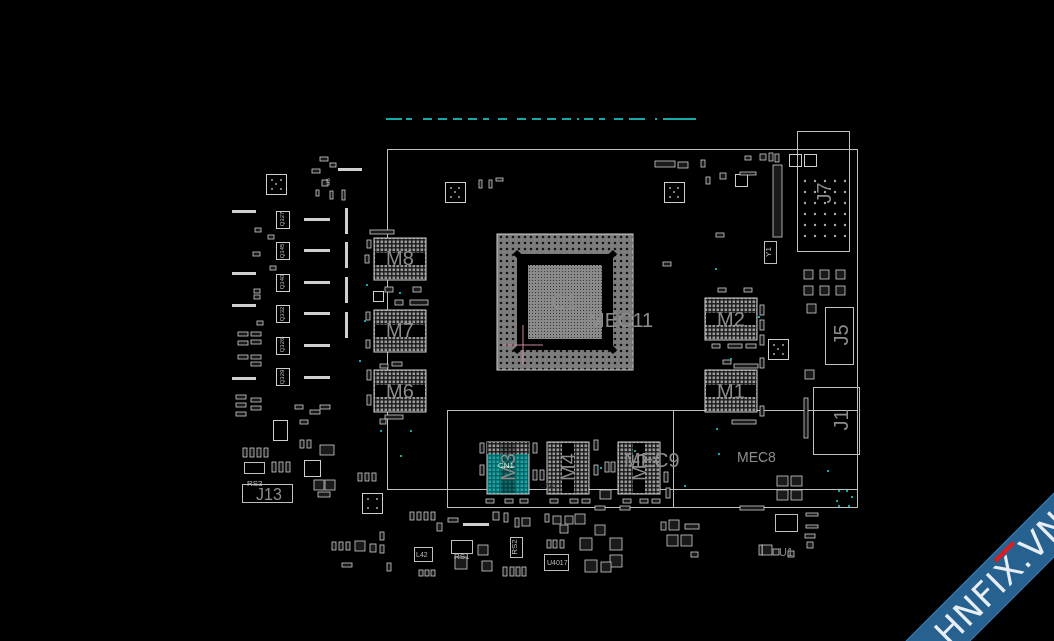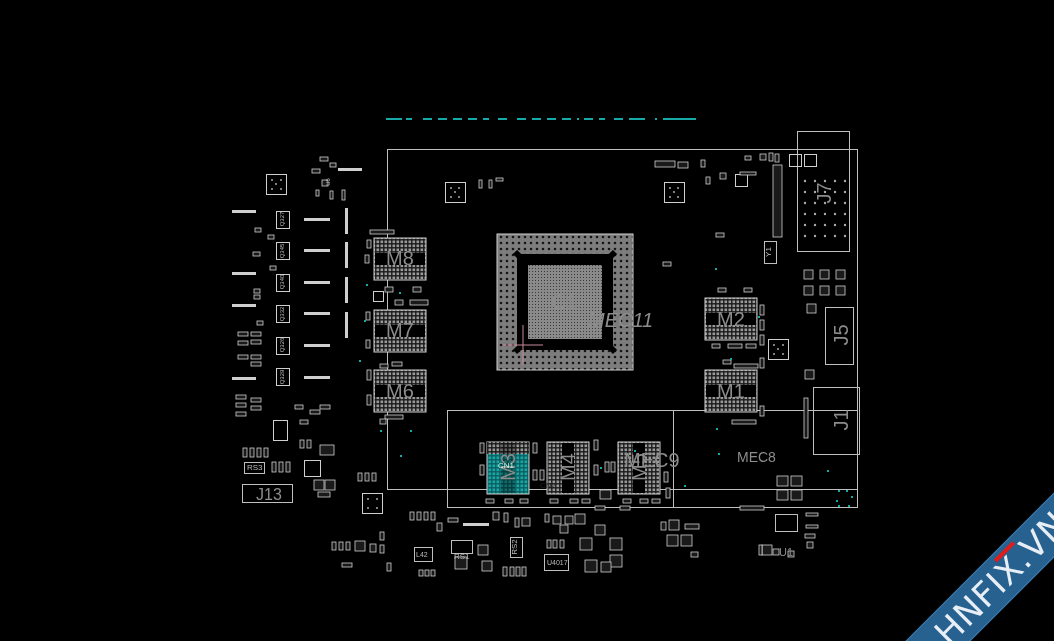--- a/index.html
+++ b/index.html
@@ -431,38 +431,38 @@
       <rect x="836" y="500" width="2" height="2"></rect>
       <rect x="851" y="496" width="2" height="2"></rect>
       <rect x="838" y="505" width="2" height="2"></rect>
       <rect x="848" y="505" width="2" height="2"></rect>
     <rect x="684" y="485" width="2" height="2"></rect>
       <rect x="634" y="450" width="2" height="2"></rect>
   </g>
 </svg>
 
 <div class="lbl" style="left:551px;top:292px;font-size:20px;">G1</div>
-<div class="lbl" style="left:588px;top:310px;font-size:20px;font-style:italic;">MEC11</div>
+<div class="lbl" style="left:588px;top:310px;font-size:20px;">MEC11</div>
 <div class="lbl" style="left:386px;top:248px;font-size:20px;">M8</div>
 <div class="lbl" style="left:386px;top:320px;font-size:20px;text-align:center;">M7</div>
 <div class="lbl" style="left:386px;top:381px;font-size:20px;">M6</div>
 <div class="lbl" style="left:717px;top:309px;font-size:20px;">M2</div>
 <div class="lbl" style="left:717px;top:381px;font-size:20px;">M1</div>
 <div class="lbl rot" style="left:494px;top:457px;font-size:20px;">M3</div>
 <div class="lbl rot" style="left:554px;top:457px;font-size:20px;">M4</div>
 <div class="lbl rot" style="left:625px;top:457px;font-size:20px;">M5</div>
 <div class="lbl" style="left:624px;top:450px;font-size:20px;">MEC9</div>
 <div class="lbl" style="left:737px;top:450px;font-size:14px;">MEC8</div>
 <div class="lbl rot" style="left:813px;top:183px;font-size:20px;">J7</div>
 <div class="lbl rot" style="left:830px;top:325px;font-size:20px;">J5</div>
 <div class="lbl rot" style="left:830px;top:410px;font-size:20px;">J1</div>
 <div class="lbl" style="left:256px;top:487px;font-size:16px;">J13</div>
 <div class="lbl" style="left:779px;top:547px;font-size:11px;">U1</div>
 <div class="small rot" style="left:764px;top:248px;">Y1</div>
-<div class="small" style="left:247px;top:464px;">RS3</div>
+<div class="small" style="left:247px;top:480px;">RS3</div>
 <div class="small" style="left:454px;top:553px;">RS1</div>
 <div class="small rot" style="left:507px;top:543px;">RS2</div>
 <div class="small" style="left:498px;top:462px;color:#cfe;text-align:right;">CN1</div>
 <div class="small" style="left:500px;top:482px;color:#222;margin-left:40px;">CN2</div>
 <div class="small" style="left:416px;top:551px;font-size:7px;">L42</div>
 <div class="small" style="left:547px;top:559px;font-size:7px;">U4017</div>
 <div class="small rot" style="left:324px;top:179px;font-size:6px;">U5</div>
 <div class="small rot" style="left:275px;top:216px;font-size:6px;">Q327</div>
 <div class="small rot" style="left:275px;top:248px;font-size:6px;">Q345</div>
 <div class="small rot" style="left:275px;top:279px;font-size:6px;">Q340</div>

